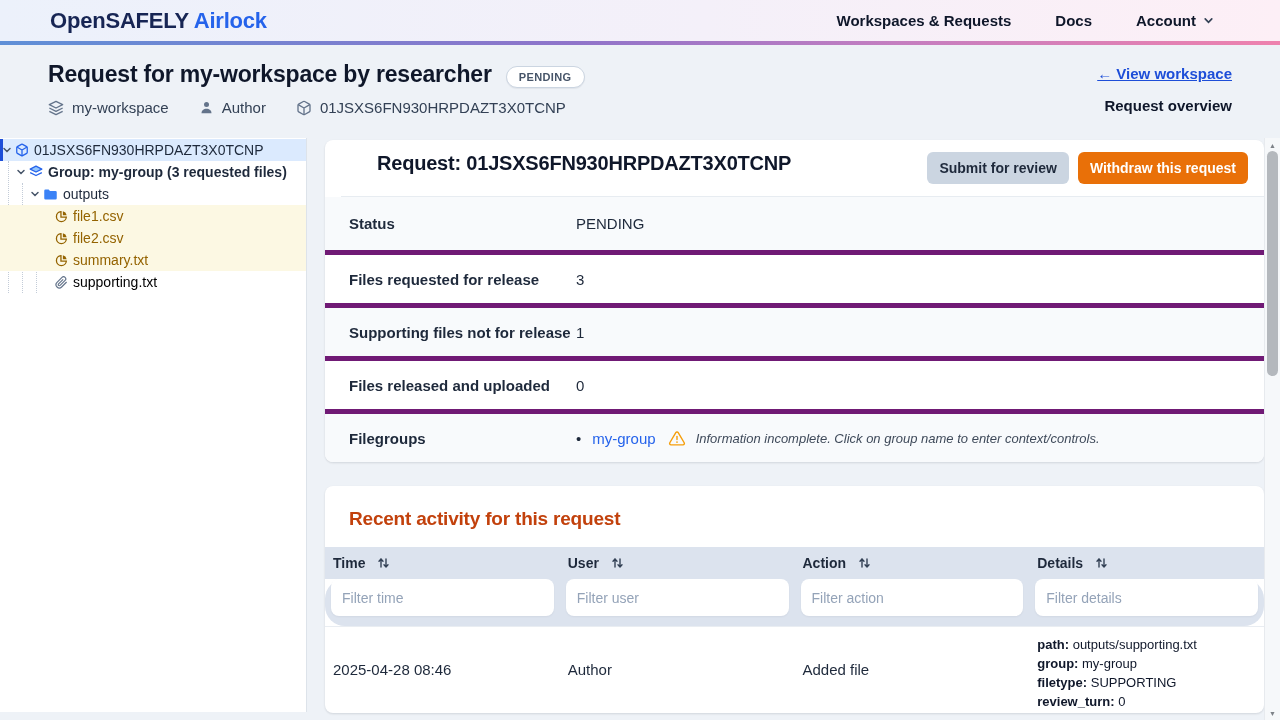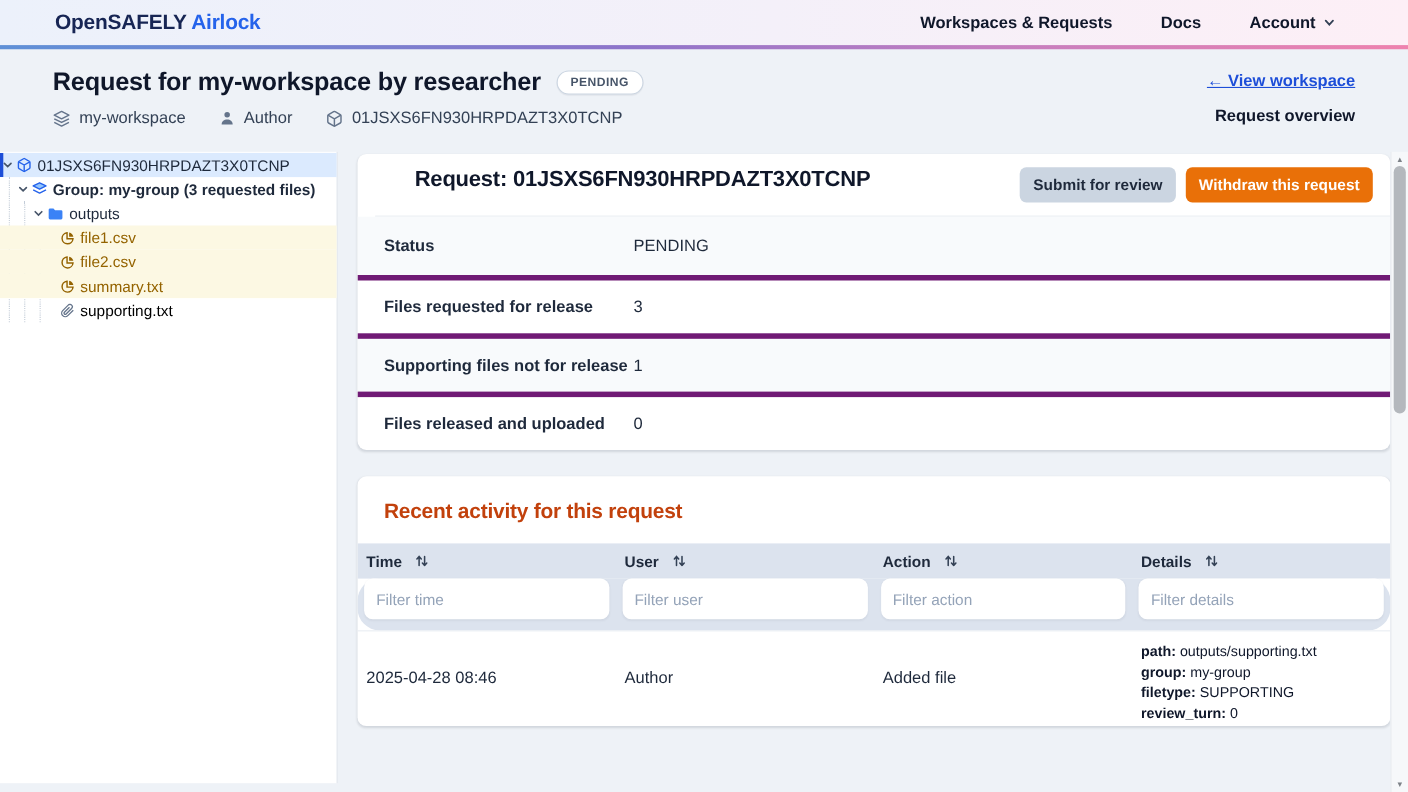--- a/index.html
+++ b/index.html
@@ -2,30 +2,30 @@
 <html><head>
 <meta charset="utf-8">
 <style>
   * { margin:0; padding:0; box-sizing:border-box; }
   html,body { width:1280px; height:720px; overflow:hidden; }
   body { font-family:"Liberation Sans", sans-serif; background:#eef2f7; color:#1e293b; }
 
   
   .navbar { height:41px; display:flex; align-items:center; padding:0 66px 0 50px;
     background:linear-gradient(90deg,#ecf1fb 0%,#f4f0f9 55%,#fdeff6 100%); }
-  .brand { font-size:19px; font-weight:bold; letter-spacing:-0.2px; cursor:pointer; }
+  .brand { font-size:22px; font-weight:bold; letter-spacing:-0.2px; cursor:pointer; }
   .brand .p1 { color:#172554; }
   .brand .p2 { color:#2563eb; }
   .nav-links { margin-left:auto; display:flex; align-items:center; gap:44px; }
   .nav-link { font-size:15px; font-weight:600; color:#0f172a; cursor:pointer; display:flex; align-items:center; gap:7px; }
   .nav-grad { height:4px; background:linear-gradient(90deg,#5f90d7 0%,#8f74ca 45%,#c47ec0 70%,#ee82ae 100%); }
 
   
   .page-header { height:93px; padding:16px 48px 0 48px; position:relative; background:#eef2f7; }
-  .title-row { display:flex; align-items:center; gap:14px; }
+  .title-row { display:flex; align-items:flex-end; gap:14px; }
   .page-title { font-size:23px; font-weight:bold; color:#0f172a; letter-spacing:-0.2px; }
   .badge { background:#fff; border:1px solid #cbd5e1; color:#475569; font-size:11px; font-weight:600;
     letter-spacing:.4px; padding:4px 12px; border-radius:999px; box-shadow:0 1px 1px rgba(15,23,42,.06); }
   .meta-row { margin-top:11px; display:flex; align-items:center; gap:30px; }
   .meta-item { display:flex; align-items:center; gap:8px; font-size:15px; color:#334155; }
   .hdr-right { position:absolute; right:48px; top:20px; text-align:right; }
   .view-link { color:#1d4ed8; font-size:15px; font-weight:600; text-decoration:underline; cursor:pointer; display:inline-block; }
   .overview { margin-top:14px; font-size:15px; font-weight:bold; color:#0f172a; }
 
   
@@ -263,20 +263,35 @@
         <span class="info-value">3</span>
       </div>
       <div class="info-row shaded">
         <span class="info-label">Supporting files not for release</span>
         <span class="info-value">1</span>
       </div>
       <div class="info-row">
         <span class="info-label">Files released and uploaded</span>
         <span class="info-value">0</span>
       </div>
+      <div class="info-row shaded">
+        <span class="info-label">Filegroups</span>
+        <span class="info-value">
+          <span class="bullet">•</span>
+          <span class="group-link">my-group</span>
+          <span class="warn-icon">
+            <svg width="18" height="17" viewBox="0 0 24 24">
+                <path d="M10.29 3.86 1.82 18a2 2 0 0 0 1.71 3h16.94a2 2 0 0 0 1.71-3L13.71 3.86a2 2 0 0 0-3.42 0z" fill="none" stroke="#f59e0b" stroke-width="2" stroke-linejoin="round"></path>
+                <line x1="12" y1="9" x2="12" y2="13.5" stroke="#f59e0b" stroke-width="2" stroke-linecap="round"></line>
+                <circle cx="12" cy="17" r="1.2" fill="#f59e0b"></circle>
+              </svg>
+          </span>
+          <span class="warn-text">Information incomplete. Click on group name to enter context/controls.</span>
+        </span>
+      </div>
     </div>
 
     <div class="card card2">
       <div class="card2-title">Recent activity for this request</div>
 
       <div class="thead">
         <div class="th">
           <span>Time</span>
           <span>
               <svg width="11" height="12" viewBox="0 0 11 12" fill="none" stroke="#334155" stroke-width="1.4" stroke-linecap="round">

